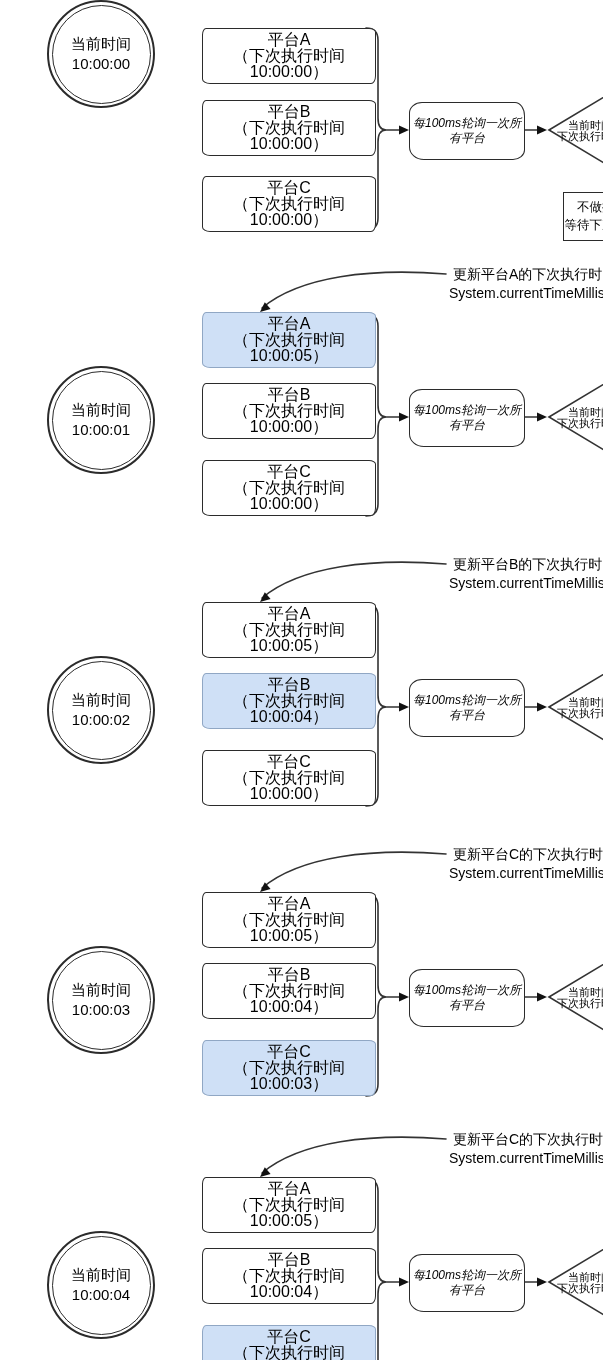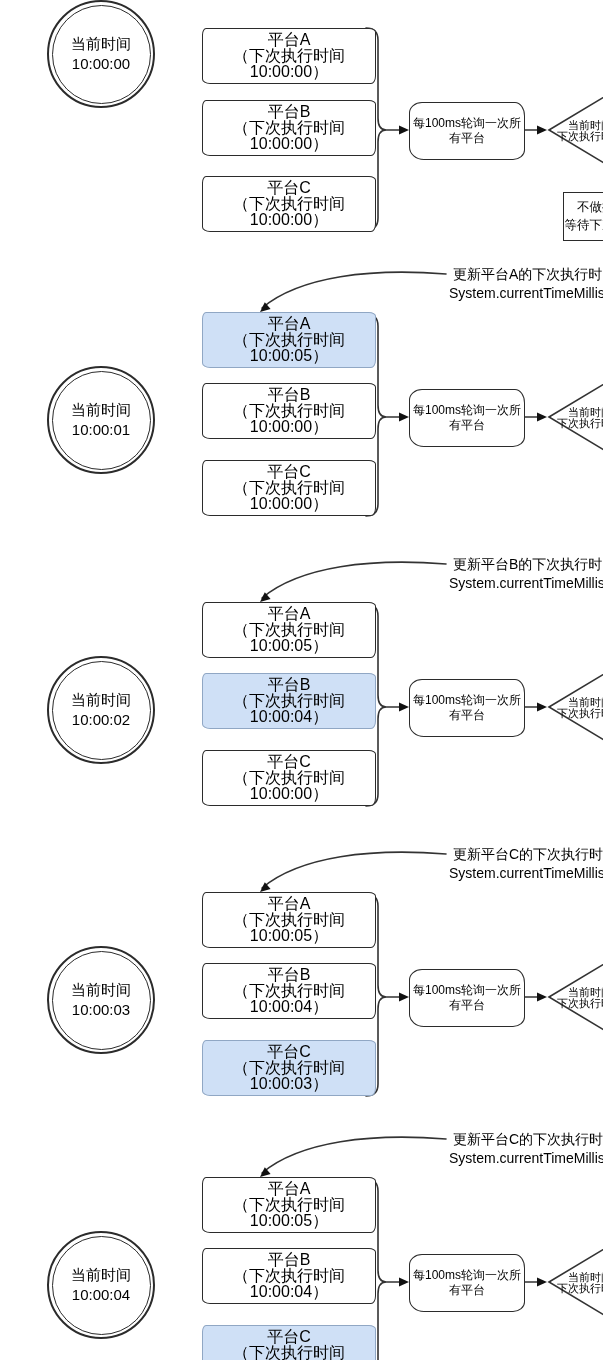--- a/index.html
+++ b/index.html
@@ -21,21 +21,21 @@
   
   .pbox{position:absolute;left:176px;width:172px;height:54px;background:#fff;
         border:1.7px solid #2b2b2b;border-radius:4px 7px 5px 8px/7px 4px 8px 5px;
         display:flex;flex-direction:column;align-items:center;justify-content:center;
         font-size:16px;line-height:16px;text-align:center;margin-left:26px;}
   .pbox.hl{background:#cfe0f6;border-color:#90a7c4;}
   
   .poll{position:absolute;left:409px;width:114px;height:56px;background:#fff;
         border:1.7px solid #2b2b2b;border-radius:13px 10px 12px 15px/11px 14px 10px 13px;
         display:flex;flex-direction:column;justify-content:center;
-        font-size:12px;line-height:15px;text-align:center;}
+        font-size:12px;line-height:15px;text-align:center;font-style:italic;}
   
   .dec{position:absolute;font-size:11px;line-height:12px;white-space:nowrap;}
   
   .noop{position:absolute;left:563px;top:192px;width:76px;height:47px;background:#fff;
         border:1.7px solid #2b2b2b;display:flex;flex-direction:column;align-items:center;
         justify-content:center;font-size:12.5px;line-height:17.5px;white-space:nowrap;overflow:visible;}
   
   .ann{position:absolute;left:449px;top:15px;font-size:14px;line-height:19px;white-space:nowrap;}
   .ann .a1{margin-left:4px;}
 </style>

